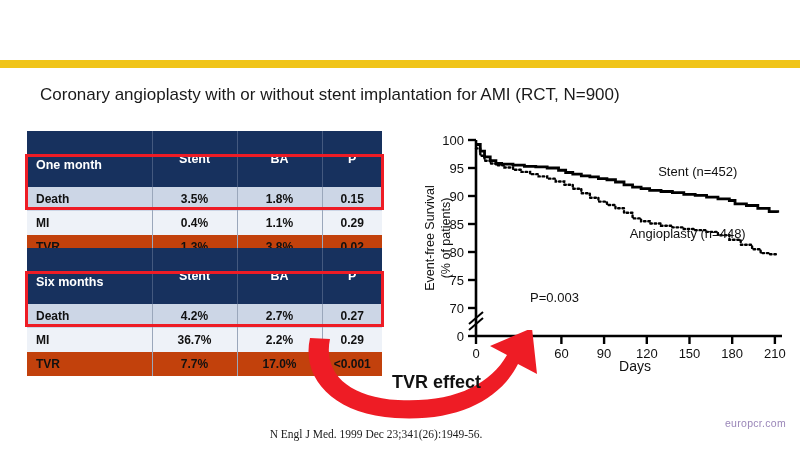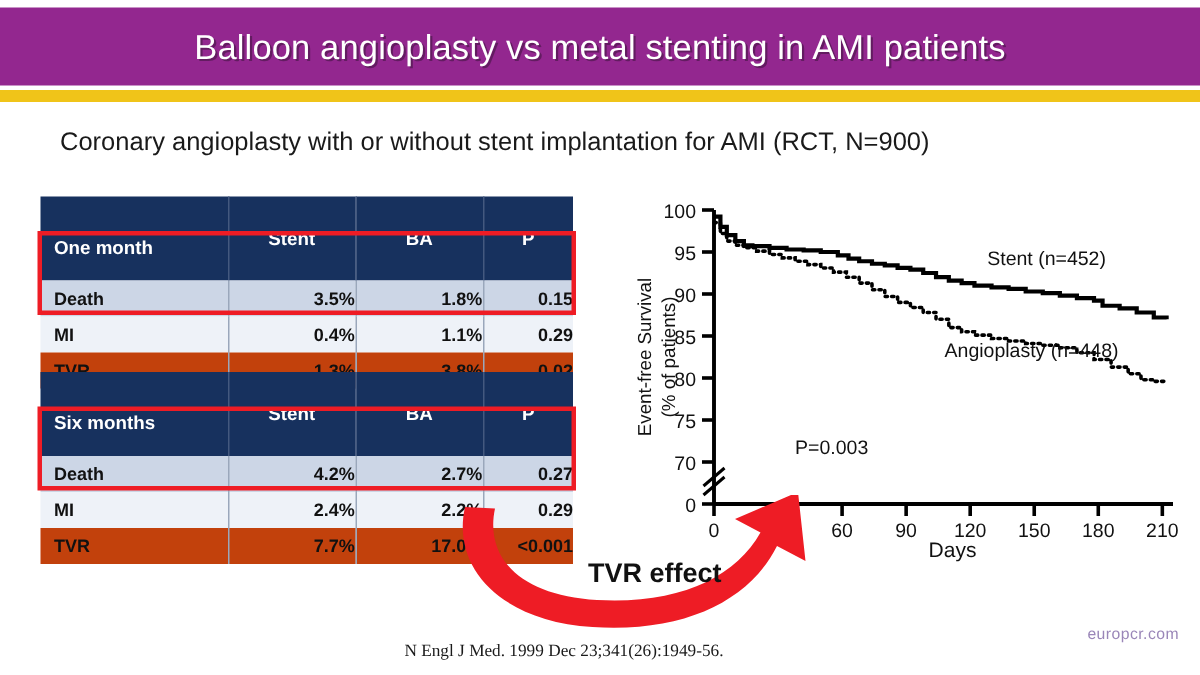--- a/index.html
+++ b/index.html
@@ -47,21 +47,21 @@
     background:#17315e;color:#fff;font-weight:bold;font-size:12.5px;
     height:24px;padding:12px 0 0 9px;text-align:left;
     border-right:1px solid #44597f;
   }
   .tbl th.num{text-align:center;padding:16px;}
   .tbl th:last-child{border-right:none;}
   .tbl td{
     height:24px;font-weight:bold;font-size:12px;color:#111;
     padding:0 0 0 9px;border-right:1px solid #9aa7bb;
   }
-  .tbl td.num{text-align:right;padding:0;}
+  .tbl td.num{text-align:center;padding:0;}
   .tbl td:last-child{border-right:none;}
   .tbl tr.band-a td{background:#ccd6e6;}
   .tbl tr.band-b td{background:#eef2f8;}
   .tbl tr.band-c td{background:#c2410c;}
 
   
   .redbox{
     position:absolute;left:25px;width:359px;height:56px;
     border:3px solid #ee1c25;box-sizing:border-box;pointer-events:none;
   }
@@ -89,23 +89,20 @@
   .logo{
     position:absolute;right:14px;top:417px;
     font-size:10.5px;color:#9a86b8;letter-spacing:.3px;
   }
 </style>
 </head>
 <body>
 
 <div class="slide">
 
-  <div class="title-band">
-    <div class="title-text">Balloon angioplasty vs metal stenting in AMI patients</div>
-  </div>
   <div class="gold-stripe"></div>
 
   <div class="subtitle">Coronary angioplasty with or without stent implantation for AMI (RCT, N=900)</div>
 
   <table class="tbl" id="table-one-month">
     <colgroup>
         <col class="c0">
         <col class="c1">
         <col class="c2">
         <col class="c3">
@@ -158,21 +155,21 @@
     </thead>
     <tbody>
       <tr class="band-a">
         <td>Death</td>
         <td class="num">4.2%</td>
         <td class="num">2.7%</td>
         <td class="num">0.27</td>
       </tr>
       <tr class="band-b">
         <td>MI</td>
-        <td class="num">2.4%</td>
+        <td class="num">36.7%</td>
         <td class="num">2.2%</td>
         <td class="num">0.29</td>
       </tr>
       <tr class="band-c">
         <td>TVR</td>
         <td class="num">7.7%</td>
         <td class="num">17.0%</td>
         <td class="num">&lt;0.001</td>
       </tr>
     </tbody>

